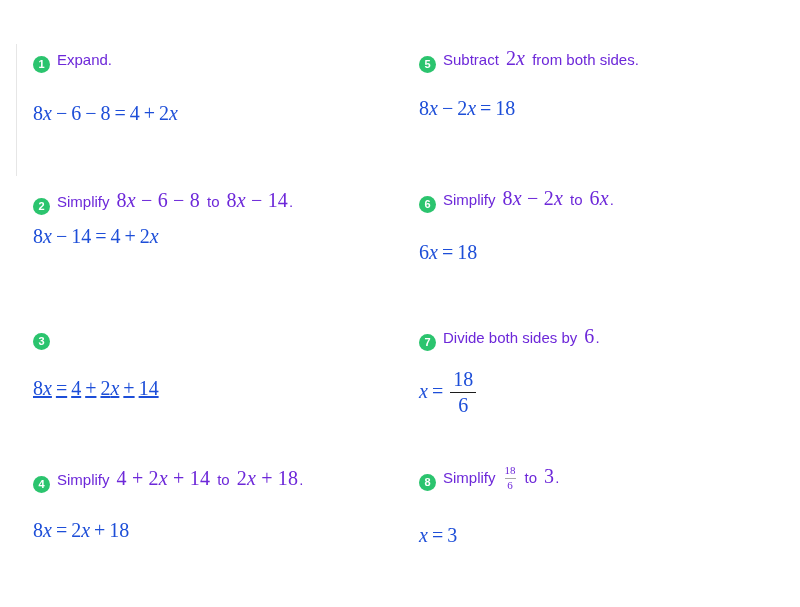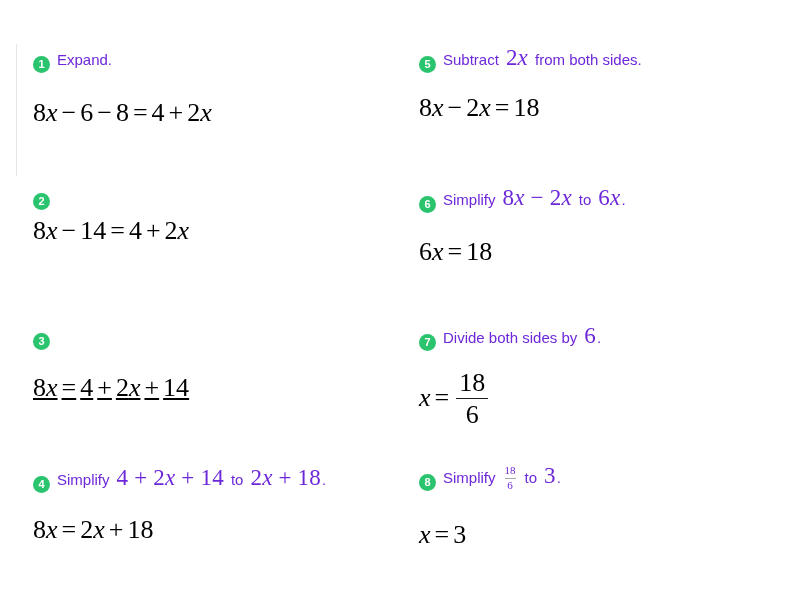--- a/index.html
+++ b/index.html
@@ -78,36 +78,36 @@
     -webkit-font-smoothing: antialiased;
   }
   .desc {
     color: #6d28d9;
     font-size: 15px;
     line-height: 20px;
     font-family: "Liberation Sans", sans-serif;
   }
   .desc .m {
     font-family: "Liberation Serif", serif;
-    font-size: 23px;
+    font-size: 20px;
     font-style: normal;
     letter-spacing: .2px;
     padding: 0 1px;
   }
   .desc .m i {
     font-style: italic;
     font-family: "Liberation Serif", serif;
   }
   .desc .sp { padding: 0 3px; }
 
   
   .eqn {
     font-family: "Liberation Serif", serif;
-    color: #000000;
-    font-size: 26px;
+    color: #1d4ed8;
+    font-size: 20px;
     line-height: 28px;
     white-space: nowrap;
   }
   .eqn i {
     font-style: italic;
     font-family: "Liberation Serif", serif;
   }
   .eqn .op { padding: 0 4px; }
 
   
@@ -173,20 +173,21 @@
           <span class="desc"><span>Expand.</span></span>
         </div>
         <div class="eqn" style="margin-top:29px;">
           8<i>x</i><span class="op">−</span>6<span class="op">−</span>8<span class="op">=</span>4<span class="op">+</span>2<i>x</i>
         </div>
       </div>
 
       <div class="step" style="top:190px;">
         <div class="step-head">
           <span class="badge">2</span>
+          <span class="desc"><span>Simplify</span><span class="sp"></span><span class="m">8<i>x</i> − 6 − 8</span><span class="sp"></span><span>to</span><span class="sp"></span><span class="m">8<i>x</i> − 14</span><span>.</span></span>
         </div>
         <div class="eqn" style="margin-top:10px;">
           8<i>x</i><span class="op">−</span>14<span class="op">=</span>4<span class="op">+</span>2<i>x</i>
         </div>
       </div>
 
       <div class="step" style="top:330px;">
         <div class="step-head">
           <span class="badge">3</span>
         </div>

